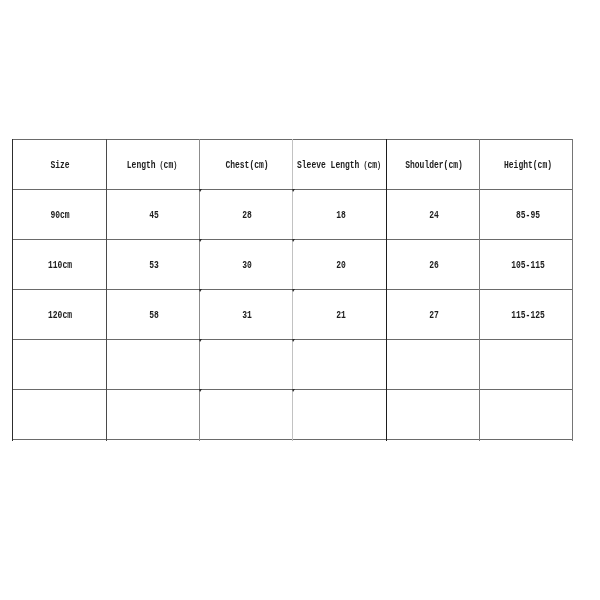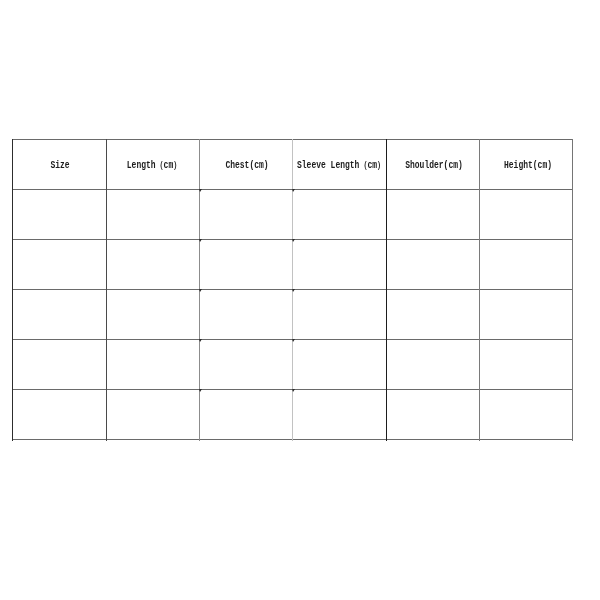--- a/index.html
+++ b/index.html
@@ -95,20 +95,116 @@
               </div>
             </th>
           <th>
               <div class="cellbox">
                 <span>Height(cm)</span>
               </div>
             </th>
         </tr>
       </thead>
       <tbody>
+        <tr>
+          <td>
+              <div class="cellbox">
+                <span>90cm</span>
+              </div>
+            </td>
+          <td>
+              <div class="cellbox">
+                <span>45</span>
+              </div>
+            </td>
+          <td>
+              <div class="cellbox">
+                <span>28</span>
+              </div>
+            </td>
+          <td>
+              <div class="cellbox">
+                <span>18</span>
+              </div>
+            </td>
+          <td>
+              <div class="cellbox">
+                <span>24</span>
+              </div>
+            </td>
+          <td>
+              <div class="cellbox">
+                <span>85-95</span>
+              </div>
+            </td>
+        </tr>
+        <tr>
+          <td>
+              <div class="cellbox">
+                <span>110cm</span>
+              </div>
+            </td>
+          <td>
+              <div class="cellbox">
+                <span>53</span>
+              </div>
+            </td>
+          <td>
+              <div class="cellbox">
+                <span>30</span>
+              </div>
+            </td>
+          <td>
+              <div class="cellbox">
+                <span>20</span>
+              </div>
+            </td>
+          <td>
+              <div class="cellbox">
+                <span>26</span>
+              </div>
+            </td>
+          <td>
+              <div class="cellbox">
+                <span>105-115</span>
+              </div>
+            </td>
+        </tr>
+        <tr>
+          <td>
+              <div class="cellbox">
+                <span>120cm</span>
+              </div>
+            </td>
+          <td>
+              <div class="cellbox">
+                <span>58</span>
+              </div>
+            </td>
+          <td>
+              <div class="cellbox">
+                <span>31</span>
+              </div>
+            </td>
+          <td>
+              <div class="cellbox">
+                <span>21</span>
+              </div>
+            </td>
+          <td>
+              <div class="cellbox">
+                <span>27</span>
+              </div>
+            </td>
+          <td>
+              <div class="cellbox">
+                <span>115-125</span>
+              </div>
+            </td>
+        </tr>
       </tbody>
     </table>
 
     <div id="gridlines">
         <div class="hline" style="top: 0px; width: 561px; background: rgb(106, 106, 106);"></div>
         <div class="hline" style="top: 50px; width: 561px; background: rgb(106, 106, 106);"></div>
         <div class="hline" style="top: 100px; width: 561px; background: rgb(106, 106, 106);"></div>
         <div class="hline" style="top: 150px; width: 561px; background: rgb(106, 106, 106);"></div>
         <div class="hline" style="top: 200px; width: 561px; background: rgb(106, 106, 106);"></div>
         <div class="hline" style="top: 250px; width: 561px; background: rgb(106, 106, 106);"></div>

